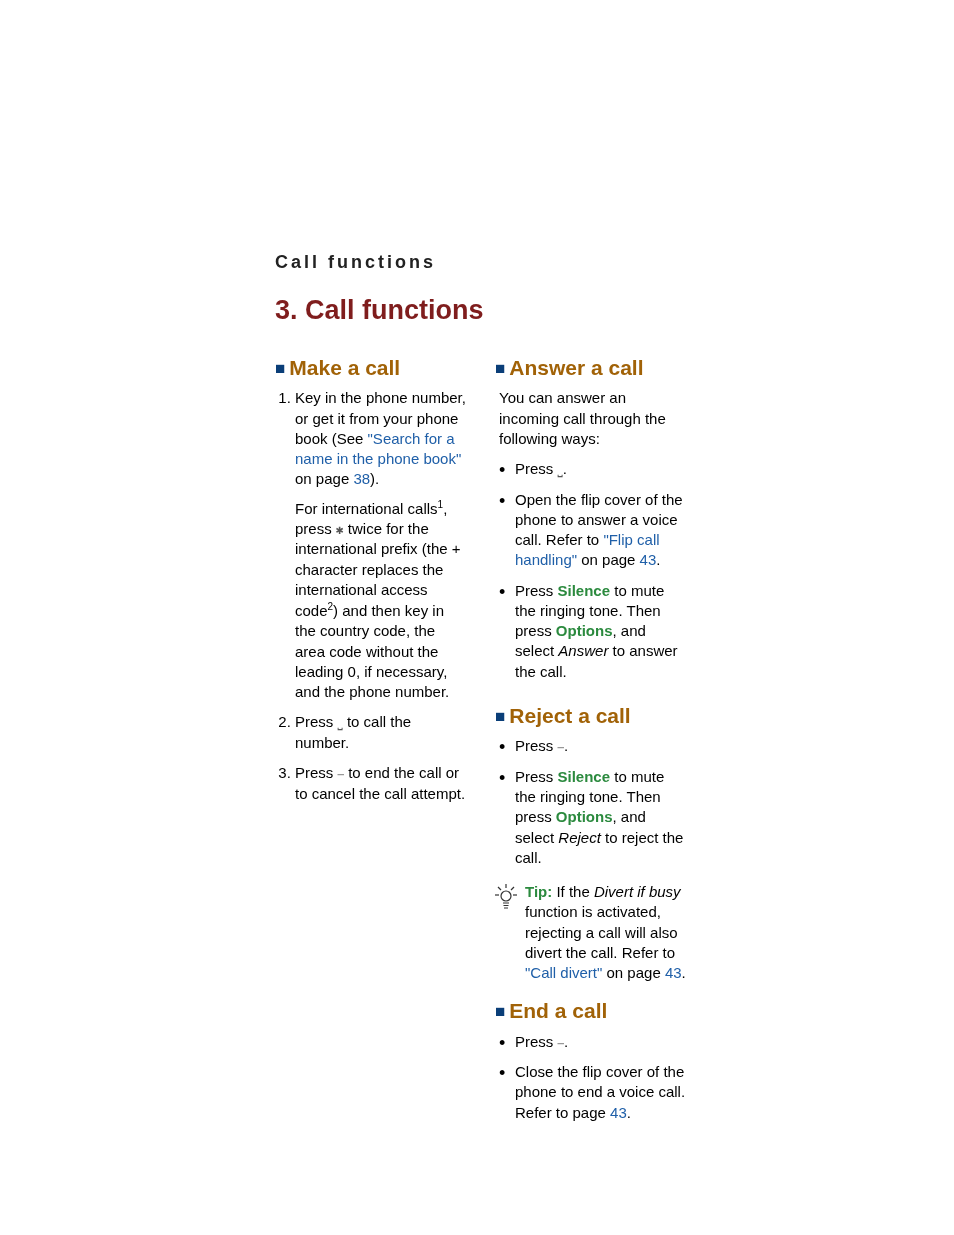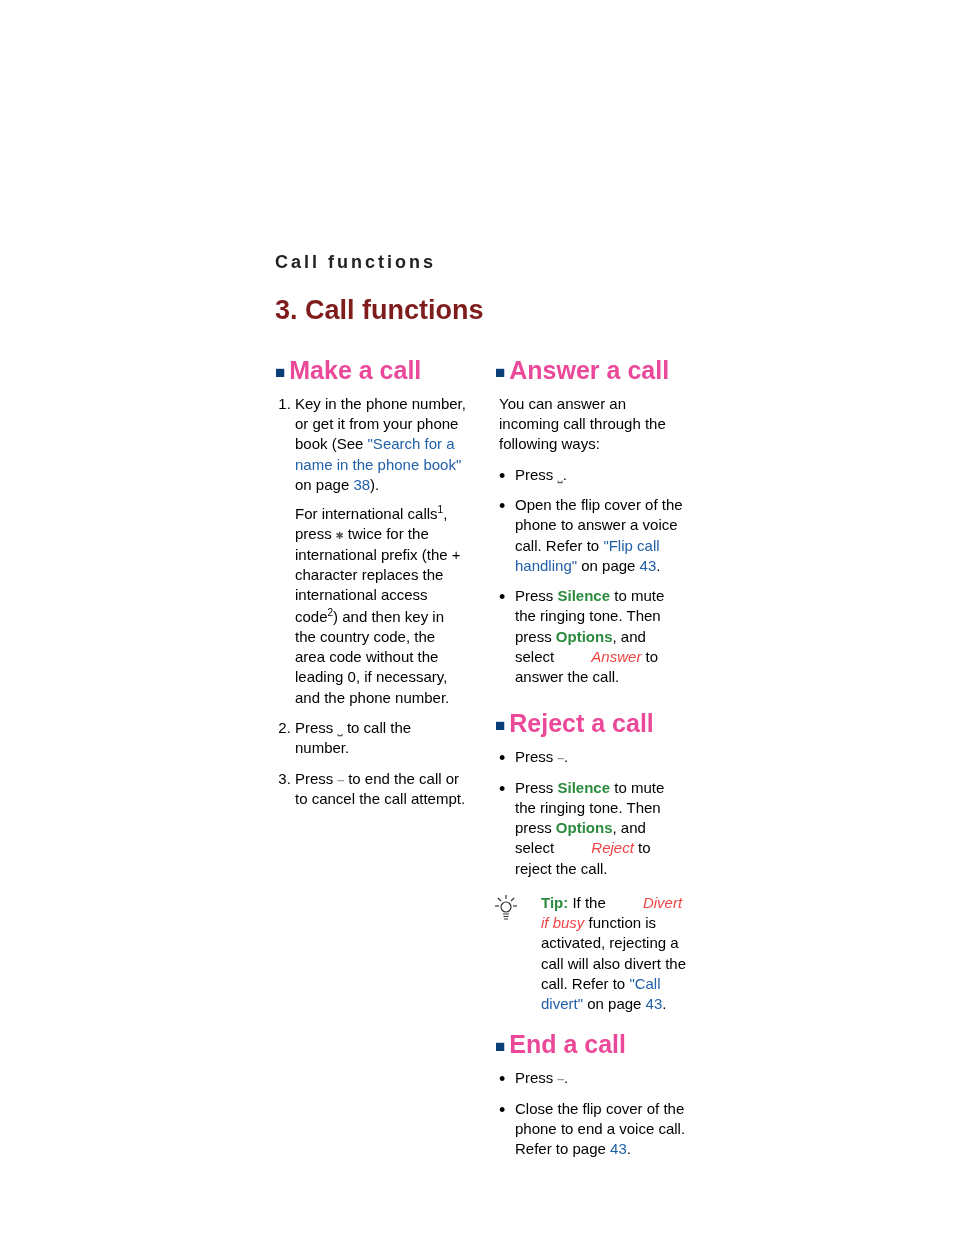--- a/index.html
+++ b/index.html
@@ -30,22 +30,22 @@
   .columns {
     column-count: 2;
     column-gap: 26px;
     font-size: 15px;
     line-height: 1.35;
   }
   .section {
     break-inside: avoid-column;
   }
   h2.section-title {
-    font-size: 25px;
-    color: #ec4899;
+    font-size: 21px;
+    color: #a16207;
     font-weight: 700;
     margin: 0 0 6px 0;
     font-family: "Segoe UI Semibold","Helvetica Neue",Arial,sans-serif;
   }
   h2.section-title::before {
     content: "■";
     color: #0a3e78;
     font-size: 17px;
     margin-right: 4px;
     vertical-align: 1px;
@@ -75,38 +75,37 @@
     font-size: 18px;
   }
   .link {
     color: #1f5fa8;
   }
   .green {
     color: #2b8a3e;
     font-weight: 600;
   }
   .green-ital {
-    color: #ef4444;
+    color: #000000;
     font-style: italic;
-    margin-left: 33px;
   }
   sup {
     font-size: 10px;
     vertical-align: super;
   }
   .key {
     font-family: "Courier New", monospace;
     font-size: 13px;
     color: #555;
     display:inline-block;
   }
   .tip-row {
     display: flex;
     align-items: flex-start;
-    gap: 24px;
+    gap: 8px;
     margin-bottom: 14px;
   }
   .tip-icon {
     flex: 0 0 22px;
     font-size: 20px;
     line-height: 1;
     margin-top: 2px;
   }
   .tip-body {
     flex: 1;

